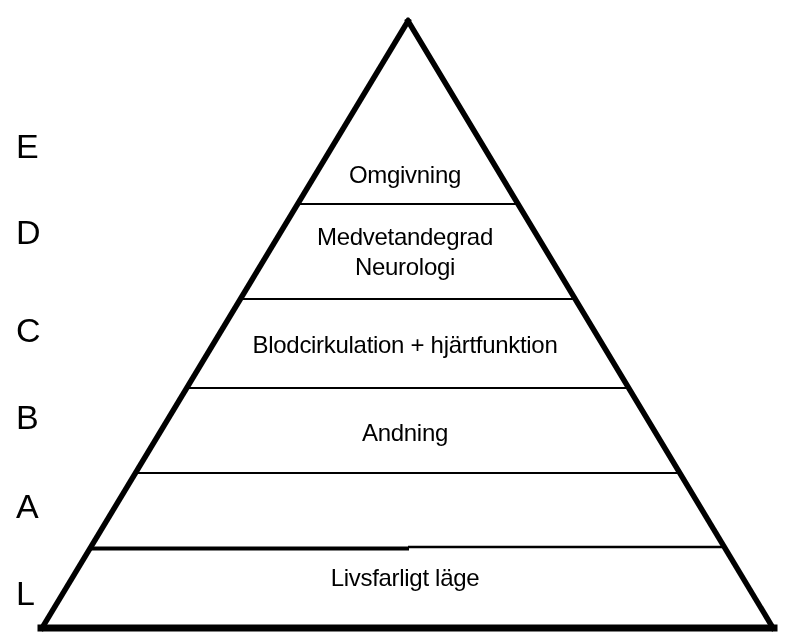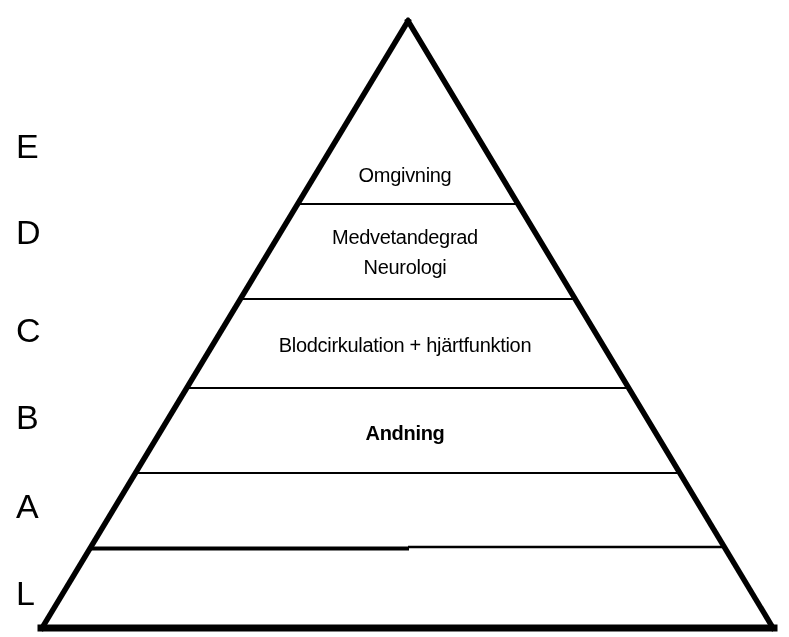--- a/index.html
+++ b/index.html
@@ -29,35 +29,35 @@
     line-height: 44px;
     font-size: 34px;
     text-align: left;
     letter-spacing: 0;
   }
   .band-label {
     position: absolute;
     left: 20px;
     width: 770px;
     text-align: center;
-    font-size: 20px;
+    font-size: 24px;
     line-height: 30px;
     letter-spacing: -0.3px;
     white-space: pre-line;
   }
   .lt-e { top: 124px; }
   .lt-d { top: 210px; }
   .lt-c { top: 308px; }
   .lt-b { top: 395px; }
   .lt-a { top: 484px; }
   .lt-l { top: 571px; }
   .bl-e { top: 160px; }
   .bl-d { top: 222px; }
   .bl-c { top: 330px; }
-  .bl-b { top: 418px; font-weight: bold; }
+  .bl-b { top: 418px; }
   .bl-a { top: 493px; }
   .bl-l { top: 563px; }
 </style>
 </head>
 <body>
 
 <div class="canvas">
 
   <svg width="789" height="637" viewBox="0 0 789 637">
 
@@ -79,14 +79,15 @@
   <div class="level-letter lt-c">C</div>
   <div class="level-letter lt-b">B</div>
   <div class="level-letter lt-a">A</div>
   <div class="level-letter lt-l">L</div>
 
   <div class="band-label bl-e">Omgivning</div>
   <div class="band-label bl-c">Blodcirkulation + hjärtfunktion</div>
   <div class="band-label bl-d">Medvetandegrad
 Neurologi</div>
   <div class="band-label bl-b">Andning</div>
+  <div class="band-label bl-l">Livsfarligt läge</div>
 
 </div>
 
 </body></html>

